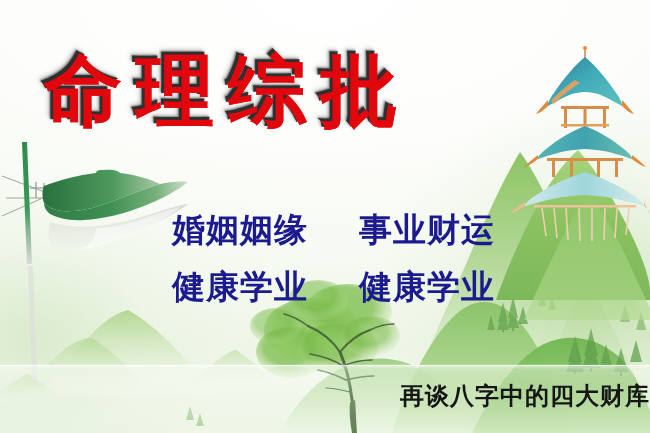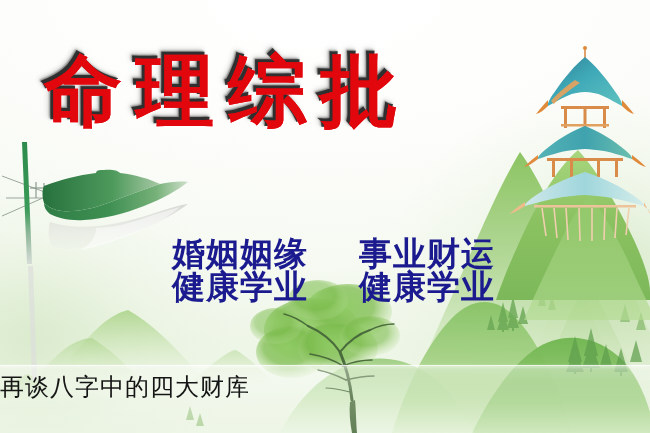--- a/index.html
+++ b/index.html
@@ -65,30 +65,30 @@
   
   .sub-row{
     position:absolute;
     font-family:"DejaVu Sans","Liberation Sans",sans-serif;
     font-size:33px;font-weight:bold;line-height:1;
     color:#1b1b8f;
     letter-spacing:1px;
     white-space:nowrap;
     user-select:none;
   }
-  #sub1{left:172px;top:213px;margin-top:24px;}
+  #sub1{left:172px;top:213px;}
   #sub2{left:172px;top:270px;}
   .sub-gap{display:inline-block;width:26px;}
 
   
   #caption{
-    position:absolute;left:0;right:0;top:375px;
-    text-align:left;
+    position:absolute;left:0;right:0;top:384px;
+    text-align:right;
     font-family:"DejaVu Sans","Liberation Sans",sans-serif;
-    font-size:24px;font-weight:normal;line-height:1;
+    font-size:24px;font-weight:bold;line-height:1;
     color:#151515;
     letter-spacing:1px;
     user-select:none;
   }
 </style>
 </head>
 <body>
 
 <div id="poster">
 

